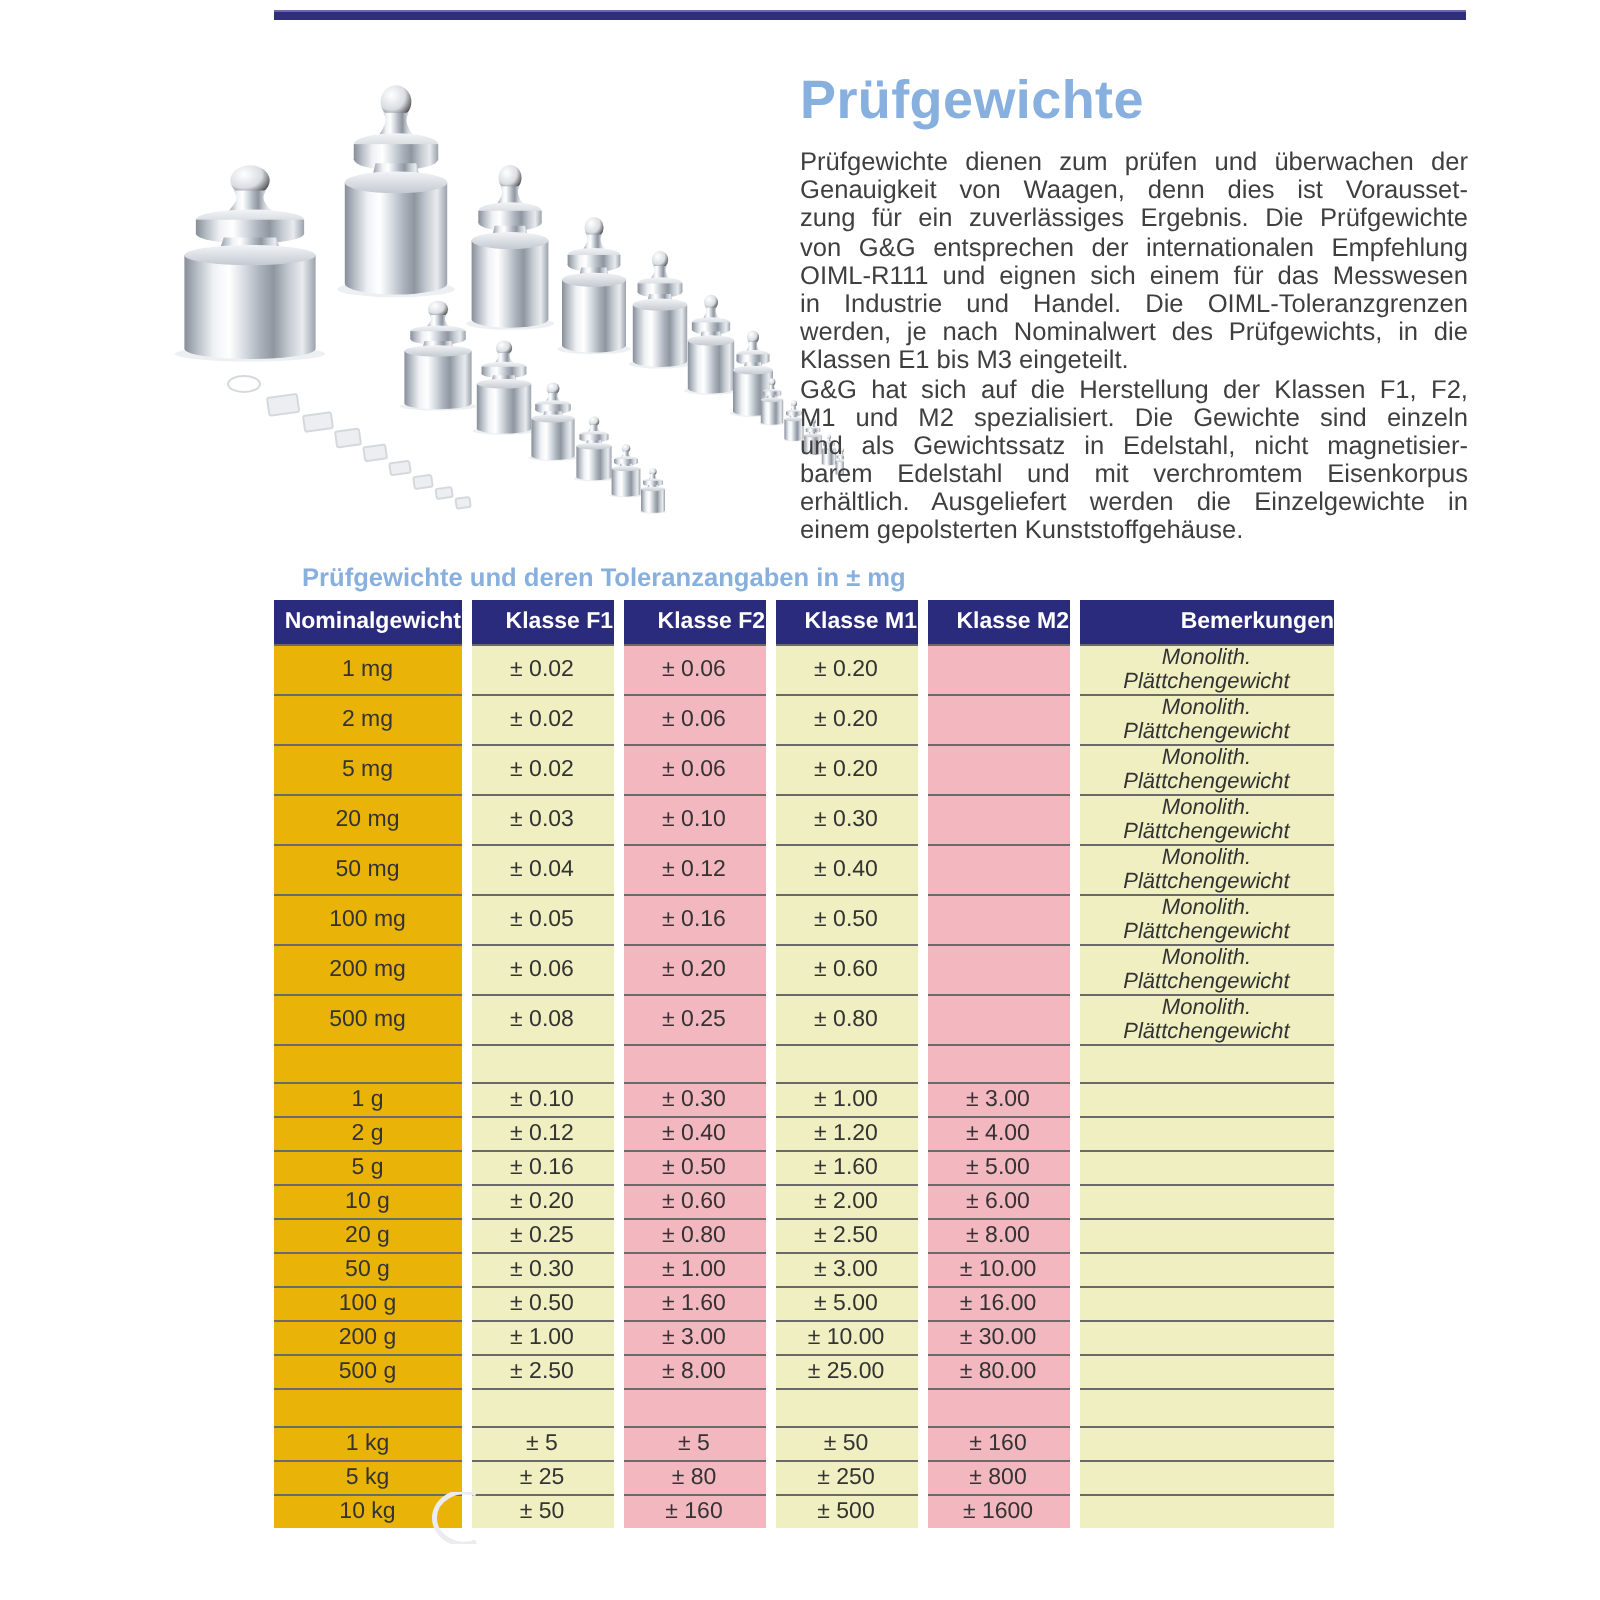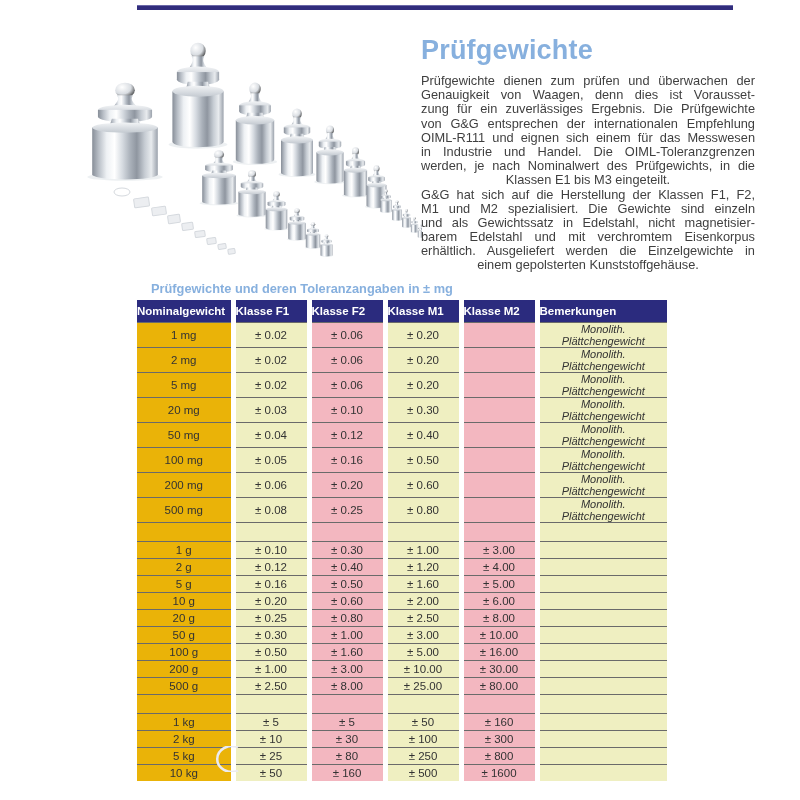--- a/index.html
+++ b/index.html
@@ -7,40 +7,40 @@
        font-family:"Liberation Sans","DejaVu Sans",sans-serif;color:#3c3c3c;}
 
   
   .top-rule{position:absolute;left:137px;top:5px;width:596px;height:4px;
             background:#312d7d;border-top:1px solid #6b68a8;}
 
   
   .photo{position:absolute;left:62px;top:30px;width:360px;height:250px;}
 
   
-  .article{position:absolute;left:421px;top:36px;width:334px;}
+  .article{position:absolute;left:400px;top:36px;width:334px;}
   .article h1{margin:0 0 10px 0;font-size:27px;line-height:28px;font-weight:bold;
               color:#87b0de;letter-spacing:0.2px;}
   .jline{font-size:12.8px;line-height:14.2px;height:14.2px;overflow:hidden;
          text-align:justify;color:#3f3f3f;}
   .jline::after{content:"";display:inline-block;width:100%;height:0;}
-  .jlast{text-align:center;}
+  .jlast{text-align:left;}
   .jlast::after{content:none;}
 
   
   .caption{position:absolute;left:151px;top:281px;font-size:12.8px;font-weight:bold;
            color:#87b0de;}
 
   
   .tbl-wrap{position:absolute;left:137px;top:300px;}
   table{border-collapse:collapse;table-layout:fixed;}
   col.w0{width:96px;}  col.w1,col.w2,col.w3,col.w4{width:76px;} col.w5{width:130px;}
   th,td{padding:0;margin:0;font-weight:normal;}
   th{background:#2b2b7e;color:#ffffff;font-size:11.5px;font-weight:bold;
-     height:22px;text-align:left;}
+     height:22px;text-align:right;}
   td{font-size:11.5px;color:#333333;height:16px;text-align:center;
      border-top:1px solid #6a6a6a;}
   tr.gap td{height:18px;}
   td.c0{background:#eab308;}
   td.c1,td.c3,td.c5{background:#efefc1;}
   td.c2,td.c4{background:#f3b7c0;}
   td.c5{font-size:11px;font-style:italic;}
   th.g,td.g{border-left:5px solid #ffffff;}
 
   
@@ -320,28 +320,20 @@
         </tr>
         <tr>
           <td class="c0">1 kg</td>
           <td class="c1 g">± 5</td>
           <td class="c2 g">± 5</td>
           <td class="c3 g">± 50</td>
           <td class="c4 g">± 160</td>
           <td class="c5 g"></td>
         </tr>
         <tr>
-          <td class="c0">2 kg</td>
-          <td class="c1 g">± 10</td>
-          <td class="c2 g">± 30</td>
-          <td class="c3 g">± 100</td>
-          <td class="c4 g">± 300</td>
-          <td class="c5 g"></td>
-        </tr>
-        <tr>
           <td class="c0">5 kg</td>
           <td class="c1 g">± 25</td>
           <td class="c2 g">± 80</td>
           <td class="c3 g">± 250</td>
           <td class="c4 g">± 800</td>
           <td class="c5 g"></td>
         </tr>
         <tr>
           <td class="c0">10 kg</td>
           <td class="c1 g">± 50</td>

